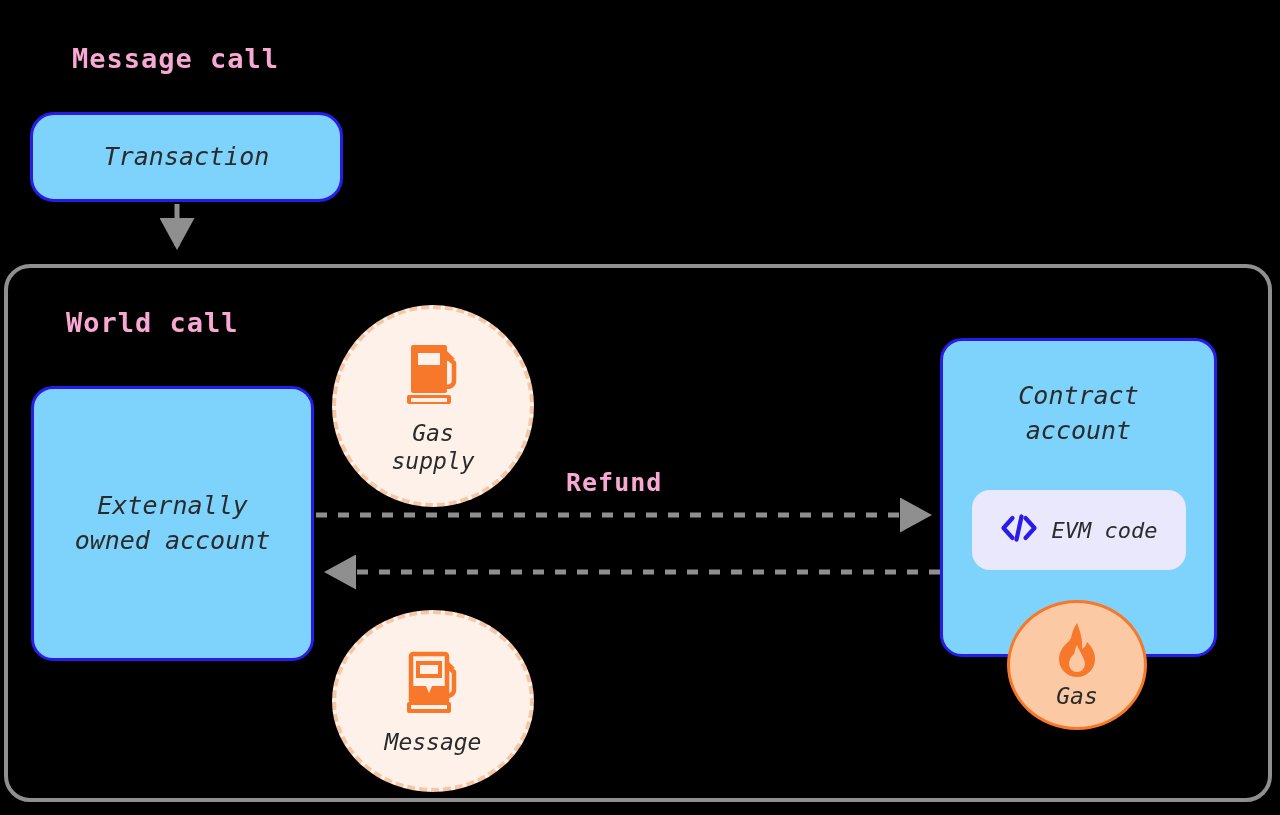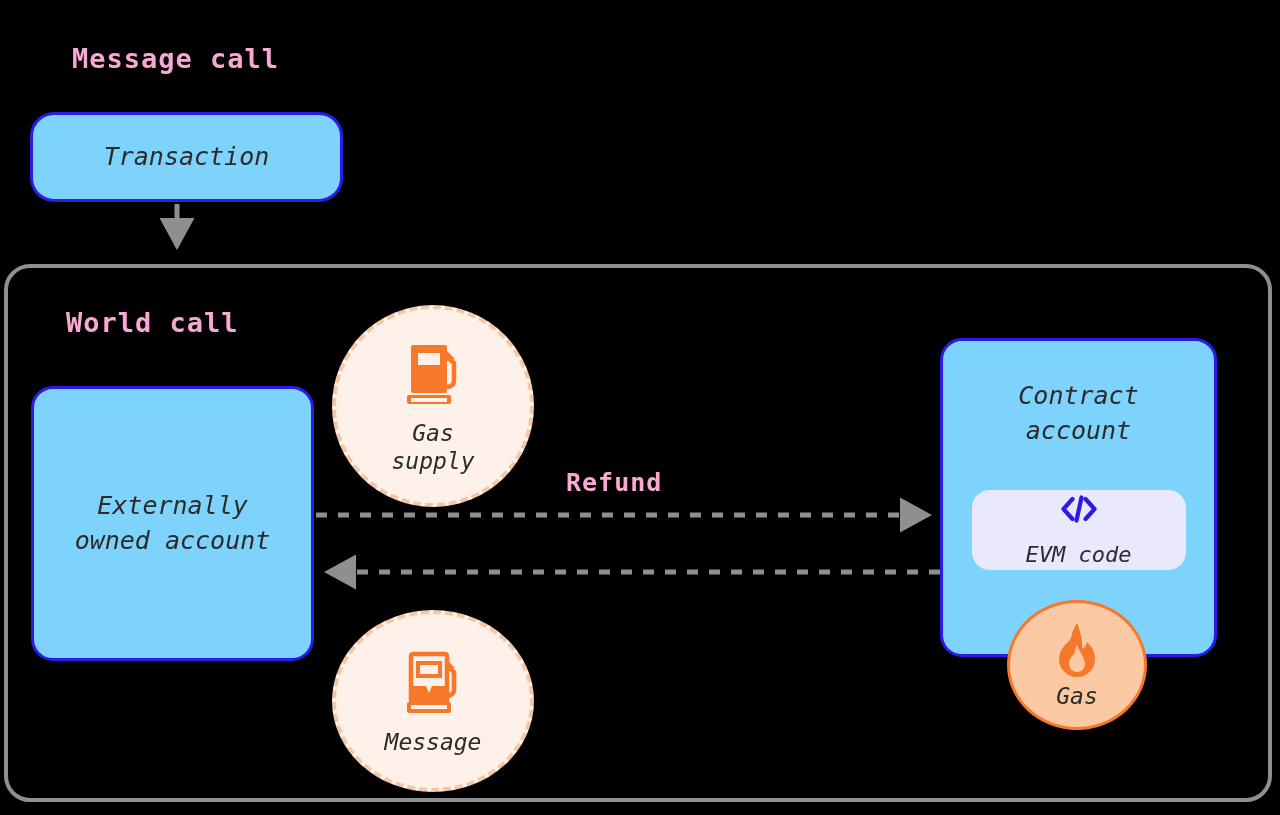--- a/index.html
+++ b/index.html
@@ -89,21 +89,21 @@
   }
   #contract-title { margin-bottom: 22px; }
 
   
   #evm-code-pill {
     width: 214px;
     height: 80px;
     background: #E9E8FC;
     border-radius: 18px;
     display: flex;
-    flex-direction: column;
+    flex-direction: row;
     align-items: center;
     justify-content: center;
     gap: 14px;
   }
   #evm-code-label {
     font-family: "DejaVu Sans Mono", monospace;
     font-style: italic;
     font-size: 22px;
     color: #2B2B2B;
     white-space: nowrap;

